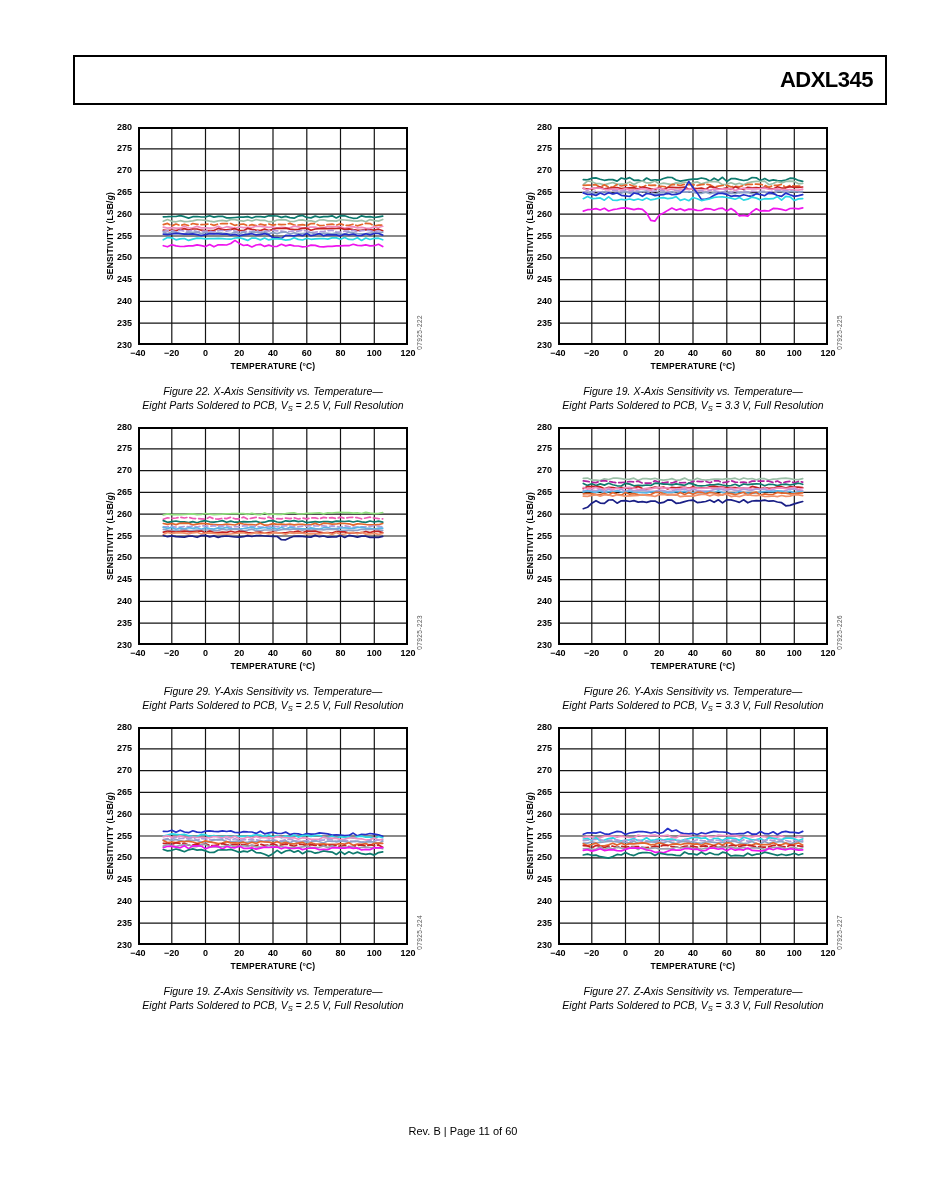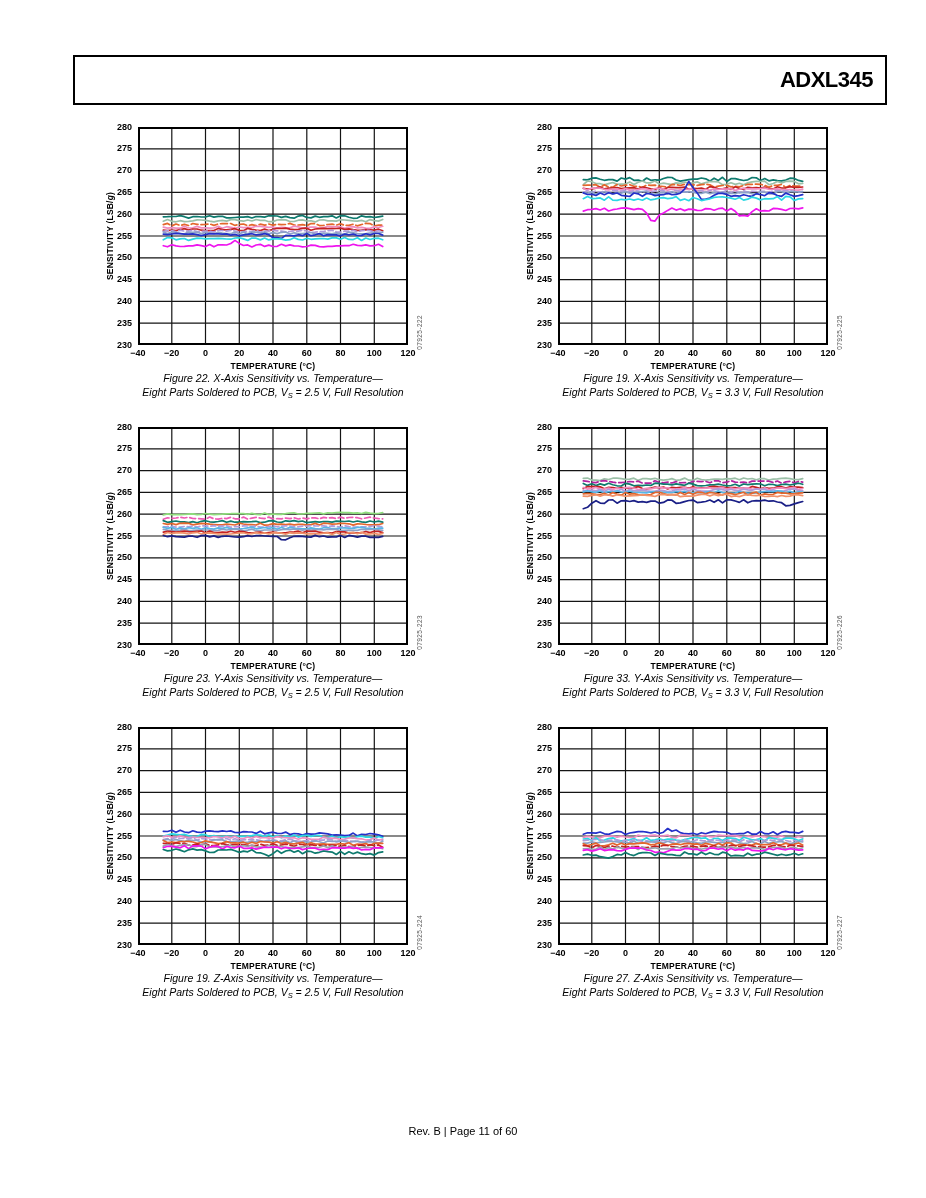--- a/index.html
+++ b/index.html
@@ -15,21 +15,21 @@
   .plot{position:absolute;left:40px;top:0;}
   .ytick{position:absolute;left:0;width:34px;text-align:right;font-size:9px;font-weight:bold;line-height:11px;}
   .xtick{position:absolute;top:221px;width:32px;text-align:center;font-size:9px;font-weight:bold;}
   .ylabel{position:absolute;left:12px;top:109px;transform:translate(-50%,-50%) rotate(-90deg);
         font-size:8.5px;font-weight:bold;white-space:nowrap;letter-spacing:0.2px;}
   .ital{font-style:italic;}
   .xlabel{position:absolute;top:234px;left:40px;width:270px;text-align:center;
         font-size:8.5px;font-weight:bold;letter-spacing:0.2px;}
   .figcode{position:absolute;left:318px;top:188px;font-size:6.5px;color:#555;
         writing-mode:vertical-rl;transform:rotate(180deg);letter-spacing:0.4px;}
-  .caption{position:absolute;top:245px;left:-15px;width:380px;text-align:center;
+  .caption{position:absolute;top:258px;left:-15px;width:380px;text-align:center;
         font-style:italic;font-size:10.5px;line-height:13.5px;}
   .cap-sub{font-size:7.5px;vertical-align:-2px;}
 </style>
 </head>
 <body>
 
 <div class="page">
   <div class="header-box">
     <span class="header-title">ADXL345</span>
   </div>
@@ -152,21 +152,21 @@
         <polyline points="25.3,100.3 29.5,101.4 33.8,100.4 38.0,102.2 42.2,100.9 46.4,101.8 50.6,100.7 54.8,101.4 59.1,100.7 63.3,102.2 67.5,100.7 71.7,101.7 75.9,102.1 80.2,100.9 84.4,101.4 88.6,100.4 92.8,101.8 97.0,101.9 101.3,102.1 105.5,101.5 109.7,100.8 113.9,100.1 118.1,101.8 122.3,101.1 126.6,100.5 130.8,101.3 135.0,100.5 139.2,102.2 143.4,100.3 147.7,102.1 151.9,100.4 156.1,101.2 160.3,101.9 164.5,101.9 168.8,101.9 173.0,100.9 177.2,101.7 181.4,102.0 185.6,100.7 189.8,100.5 194.1,101.7 198.3,101.7 202.5,101.0 206.7,100.8 210.9,101.1 215.2,101.3 219.4,100.4 223.6,100.4 227.8,101.1 232.0,101.3 236.3,102.2 240.5,101.2 244.7,101.2" fill="none" stroke="#58B6E8" stroke-width="1.7" stroke-linejoin="round" stroke-linecap="round"></polyline>
         <polyline points="25.3,102.3 29.5,103.1 33.8,103.3 38.0,103.6 42.2,103.1 46.4,102.4 50.6,103.5 54.8,103.4 59.1,103.0 63.3,103.2 67.5,103.0 71.7,103.0 75.9,103.6 80.2,103.4 84.4,102.2 88.6,103.0 92.8,102.5 97.0,102.1 101.3,102.6 105.5,103.8 109.7,103.1 113.9,102.1 118.1,103.7 122.3,103.7 126.6,103.0 130.8,103.0 135.0,102.8 139.2,103.5 143.4,102.6 147.7,102.2 151.9,102.6 156.1,102.0 160.3,102.5 164.5,103.2 168.8,102.3 173.0,103.1 177.2,102.7 181.4,102.5 185.6,102.8 189.8,102.2 194.1,102.3 198.3,102.4 202.5,103.7 206.7,103.3 210.9,103.2 215.2,103.4 219.4,103.4 223.6,102.3 227.8,102.6 232.0,102.5 236.3,102.5 240.5,102.9 244.7,103.4" fill="none" stroke="#8CA2C8" stroke-width="1.7" stroke-linejoin="round" stroke-linecap="round"></polyline>
         <polyline points="25.3,105.1 29.5,104.4 33.8,104.7 38.0,105.0 42.2,104.7 46.4,104.1 50.6,104.6 54.8,104.9 59.1,104.3 63.3,104.0 67.5,105.8 71.7,104.0 75.9,105.6 80.2,105.6 84.4,105.1 88.6,105.4 92.8,104.2 97.0,105.3 101.3,104.4 105.5,104.7 109.7,105.7 113.9,106.0 118.1,105.3 122.3,105.2 126.6,106.0 130.8,105.5 135.0,105.2 139.2,105.7 143.4,105.8 147.7,105.8 151.9,105.0 156.1,104.8 160.3,104.2 164.5,105.8 168.8,104.1 173.0,104.4 177.2,104.1 181.4,105.2 185.6,105.8 189.8,105.5 194.1,106.1 198.3,104.5 202.5,104.9 206.7,104.9 210.9,106.1 215.2,105.6 219.4,106.1 223.6,105.7 227.8,104.5 232.0,105.6 236.3,104.3 240.5,104.4 244.7,105.6" fill="none" stroke="#C42222" stroke-width="1.7" stroke-linejoin="round" stroke-linecap="round"></polyline>
         <polyline points="25.3,107.4 29.5,105.5 33.8,106.5 38.0,105.8 42.2,105.6 46.4,106.2 50.6,107.0 54.8,105.8 59.1,105.3 63.3,107.0 67.5,106.2 71.7,105.8 75.9,106.3 80.2,106.8 84.4,107.0 88.6,107.2 92.8,107.0 97.0,106.5 101.3,105.9 105.5,105.8 109.7,106.9 113.9,106.6 118.1,105.6 122.3,106.6 126.6,105.9 130.8,106.9 135.0,105.9 139.2,105.8 143.4,106.1 147.7,107.3 151.9,105.8 156.1,106.3 160.3,105.8 164.5,106.2 168.8,106.8 173.0,106.9 177.2,106.9 181.4,106.9 185.6,106.2 189.8,105.9 194.1,107.4 198.3,105.4 202.5,107.5 206.7,107.0 210.9,105.7 215.2,105.5 219.4,106.7 223.6,105.3 227.8,107.1 232.0,106.8 236.3,106.4 240.5,107.4 244.7,106.4" fill="none" stroke="#F0926A" stroke-width="1.7" stroke-linejoin="round" stroke-linecap="round"></polyline>
         <polyline points="25.3,108.5 29.5,109.7 33.8,108.9 38.0,109.6 42.2,109.8 46.4,110.2 50.6,109.2 54.8,109.2 59.1,110.3 63.3,108.6 67.5,108.4 71.7,109.9 75.9,108.9 80.2,110.4 84.4,109.3 88.6,109.0 92.8,109.5 97.0,110.0 101.3,110.1 105.5,109.7 109.7,108.6 113.9,109.5 118.1,108.7 122.3,108.5 126.6,109.0 130.8,109.2 135.0,109.3 139.2,109.5 143.4,112.7 147.7,112.8 151.9,110.7 156.1,109.3 160.3,109.2 164.5,109.4 168.8,110.0 173.0,110.1 177.2,108.4 181.4,109.7 185.6,109.0 189.8,110.2 194.1,109.9 198.3,110.0 202.5,108.4 206.7,110.4 210.9,108.4 215.2,109.1 219.4,110.1 223.6,109.2 227.8,109.2 232.0,110.4 236.3,110.4 240.5,110.3 244.7,109.4" fill="none" stroke="#1A1F86" stroke-width="1.7" stroke-linejoin="round" stroke-linecap="round"></polyline>
         <rect x="1" y="1" width="268" height="216" fill="none" stroke="#000" stroke-width="2"></rect>
       </svg>
       <div class="xlabel">TEMPERATURE (°C)</div>
       <div class="figcode">07925-223</div>
       <div class="caption">
-        <div>Figure 23. Y-Axis Sensitivity vs. Temperature—</div>
+        <div>Figure 29. Y-Axis Sensitivity vs. Temperature—</div>
         <div><span>Eight Parts Soldered to PCB, V</span><span class="cap-sub">S</span><span> = 2.5 V, Full Resolution</span></div>
       </div>
     </div>
   <div class="chart-widget" style="left:518px;top:427px;">
       <div class="ylabel"><span>SENSITIVITY (LSB/</span><span class="ital">g</span><span>)</span></div>
       <div class="ytick" style="top: 212.5px;">230</div>
       <div class="ytick" style="top: 190.7px;">235</div>
       <div class="ytick" style="top: 168.9px;">240</div>
       <div class="ytick" style="top: 147.1px;">245</div>
       <div class="ytick" style="top: 125.3px;">250</div>
@@ -195,21 +195,21 @@
         <polyline points="25.3,63.3 29.5,64.2 33.8,63.1 38.0,63.9 42.2,62.4 46.4,64.2 50.6,62.3 54.8,64.0 59.1,64.0 63.3,62.2 67.5,64.5 71.7,62.4 75.9,63.7 80.2,63.9 84.4,63.0 88.6,63.8 92.8,64.3 97.0,64.3 101.3,63.1 105.5,63.5 109.7,64.5 113.9,64.0 118.1,62.7 122.3,63.0 126.6,62.2 130.8,63.7 135.0,62.2 139.2,63.4 143.4,64.2 147.7,64.2 151.9,63.8 156.1,62.6 160.3,61.9 164.5,62.7 168.8,63.5 173.0,62.3 177.2,63.5 181.4,63.4 185.6,62.2 189.8,62.9 194.1,63.3 198.3,61.9 202.5,62.6 206.7,62.1 210.9,64.4 215.2,62.8 219.4,64.3 223.6,64.5 227.8,63.5 232.0,62.3 236.3,61.9 240.5,63.7 244.7,63.5" fill="none" stroke="#B09BDB" stroke-width="1.7" stroke-linejoin="round" stroke-linecap="round"></polyline>
         <polyline points="25.3,64.9 29.5,63.7 33.8,64.8 38.0,65.4 42.2,64.0 46.4,65.9 50.6,64.5 54.8,65.0 59.1,63.8 63.3,65.0 67.5,65.3 71.7,64.0 75.9,65.5 80.2,65.5 84.4,65.7 88.6,65.9 92.8,64.8 97.0,64.5 101.3,65.2 105.5,65.4 109.7,65.6 113.9,65.7 118.1,64.5 122.3,65.3 126.6,64.4 130.8,65.9 135.0,65.9 139.2,65.3 143.4,65.9 147.7,65.2 151.9,64.7 156.1,65.8 160.3,63.7 164.5,65.6 168.8,66.0 173.0,66.0 177.2,66.0 181.4,64.5 185.6,65.5 189.8,66.2 194.1,66.1 198.3,65.8 202.5,65.0 206.7,64.5 210.9,64.4 215.2,64.6 219.4,63.9 223.6,64.1 227.8,65.7 232.0,64.2 236.3,66.1 240.5,64.9 244.7,65.0" fill="none" stroke="#58B6E8" stroke-width="1.7" stroke-linejoin="round" stroke-linecap="round"></polyline>
         <polyline points="25.3,66.9 29.5,66.5 33.8,66.8 38.0,67.4 42.2,67.5 46.4,66.3 50.6,68.1 54.8,65.6 59.1,67.0 63.3,68.1 67.5,65.5 71.7,67.2 75.9,66.7 80.2,67.6 84.4,68.0 88.6,68.0 92.8,67.6 97.0,65.4 101.3,65.3 105.5,66.6 109.7,67.7 113.9,67.6 118.1,68.0 122.3,65.4 126.6,67.5 130.8,65.5 135.0,67.2 139.2,65.2 143.4,65.3 147.7,66.7 151.9,65.4 156.1,66.0 160.3,66.8 164.5,68.0 168.8,66.0 173.0,66.6 177.2,67.5 181.4,66.5 185.6,65.3 189.8,68.0 194.1,66.1 198.3,65.2 202.5,68.0 206.7,66.9 210.9,67.6 215.2,67.3 219.4,65.4 223.6,66.2 227.8,66.2 232.0,66.8 236.3,66.6 240.5,66.2 244.7,65.9" fill="none" stroke="#E4662C" stroke-width="1.7" stroke-linejoin="round" stroke-linecap="round"></polyline>
         <polyline points="25.3,69.2 29.5,69.3 33.8,68.3 38.0,67.8 42.2,69.1 46.4,67.8 50.6,67.9 54.8,69.1 59.1,67.8 63.3,68.5 67.5,69.1 71.7,68.9 75.9,68.7 80.2,68.3 84.4,67.7 88.6,68.5 92.8,68.6 97.0,69.5 101.3,67.6 105.5,67.4 109.7,68.2 113.9,67.7 118.1,67.3 122.3,69.7 126.6,69.1 130.8,69.0 135.0,69.1 139.2,68.1 143.4,67.4 147.7,67.5 151.9,68.9 156.1,67.5 160.3,68.6 164.5,67.7 168.8,67.2 173.0,69.6 177.2,68.8 181.4,69.6 185.6,68.2 189.8,67.7 194.1,68.4 198.3,68.6 202.5,68.2 206.7,69.5 210.9,69.5 215.2,69.0 219.4,69.6 223.6,68.5 227.8,69.4 232.0,69.1 236.3,67.7 240.5,67.9 244.7,68.6" fill="none" stroke="#F0926A" stroke-width="1.7" stroke-linejoin="round" stroke-linecap="round"></polyline>
         <polyline points="25.3,81.7 29.5,80.3 33.8,76.2 38.0,73.7 42.2,76.1 46.4,76.4 50.6,73.0 54.8,72.9 59.1,76.2 63.3,73.8 67.5,73.7 71.7,74.5 75.9,73.6 80.2,75.1 84.4,74.7 88.6,75.4 92.8,74.1 97.0,74.0 101.3,76.2 105.5,75.4 109.7,72.9 113.9,73.2 118.1,76.3 122.3,75.9 126.6,74.6 130.8,73.5 135.0,73.1 139.2,75.6 143.4,75.2 147.7,74.5 151.9,73.0 156.1,75.3 160.3,72.8 164.5,75.9 168.8,72.8 173.0,72.9 177.2,74.0 181.4,75.4 185.6,72.8 189.8,75.8 194.1,74.0 198.3,73.7 202.5,73.8 206.7,73.1 210.9,74.2 215.2,73.8 219.4,75.0 223.6,75.7 227.8,78.8 232.0,78.4 236.3,76.9 240.5,75.6 244.7,74.5" fill="none" stroke="#1A1F86" stroke-width="1.7" stroke-linejoin="round" stroke-linecap="round"></polyline>
         <rect x="1" y="1" width="268" height="216" fill="none" stroke="#000" stroke-width="2"></rect>
       </svg>
       <div class="xlabel">TEMPERATURE (°C)</div>
       <div class="figcode">07925-226</div>
       <div class="caption">
-        <div>Figure 33. Y-Axis Sensitivity vs. Temperature—</div>
+        <div>Figure 26. Y-Axis Sensitivity vs. Temperature—</div>
         <div><span>Eight Parts Soldered to PCB, V</span><span class="cap-sub">S</span><span> = 3.3 V, Full Resolution</span></div>
       </div>
     </div>
   <div class="chart-widget" style="left:98px;top:727px;">
       <div class="ylabel"><span>SENSITIVITY (LSB/</span><span class="ital">g</span><span>)</span></div>
       <div class="ytick" style="top: 212.5px;">230</div>
       <div class="ytick" style="top: 190.7px;">235</div>
       <div class="ytick" style="top: 168.9px;">240</div>
       <div class="ytick" style="top: 147.1px;">245</div>
       <div class="ytick" style="top: 125.3px;">250</div>

